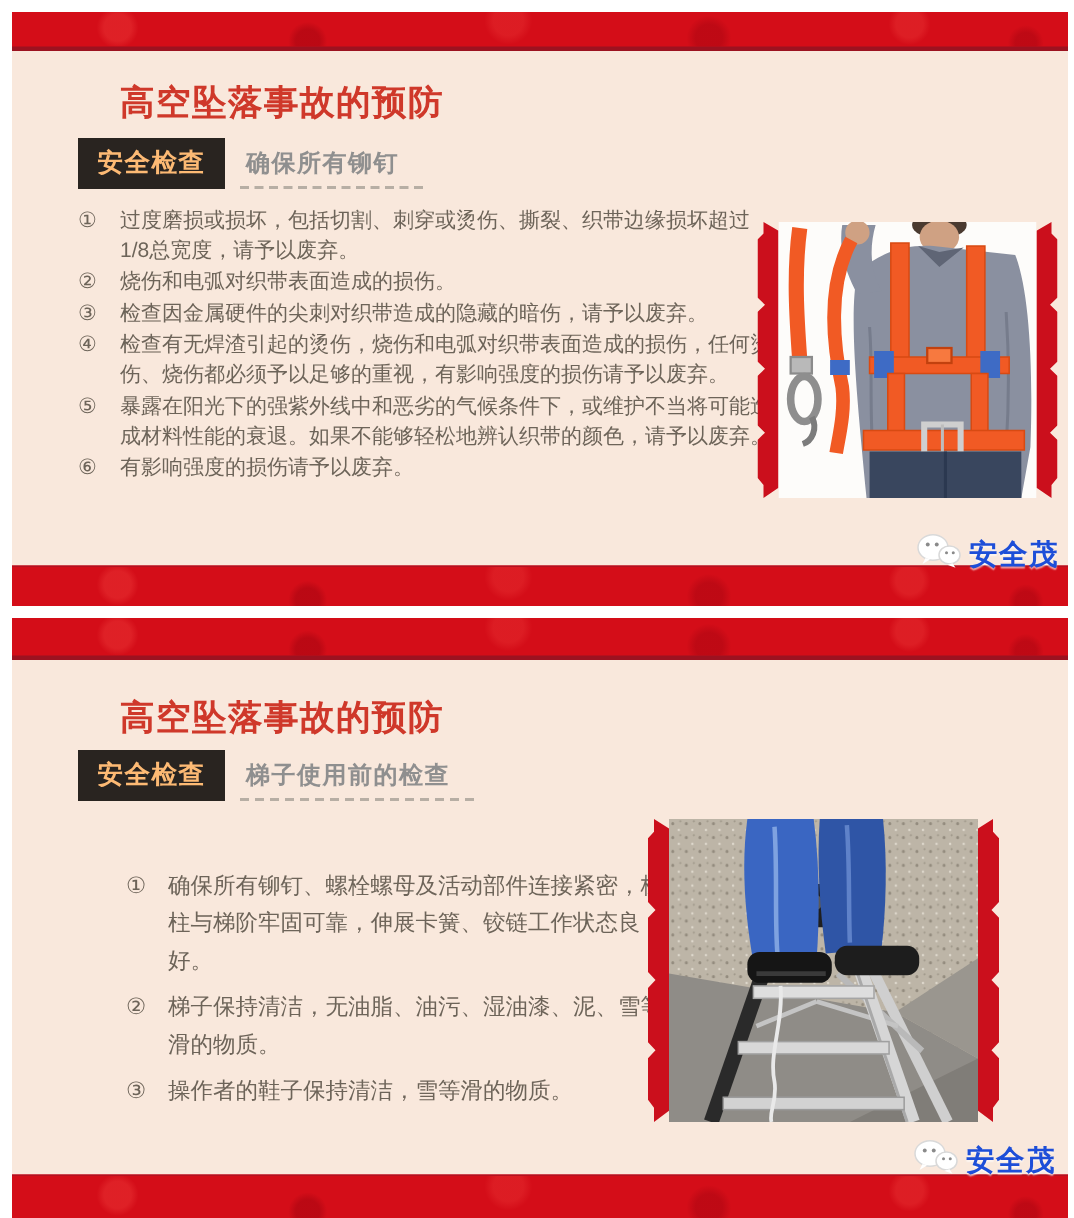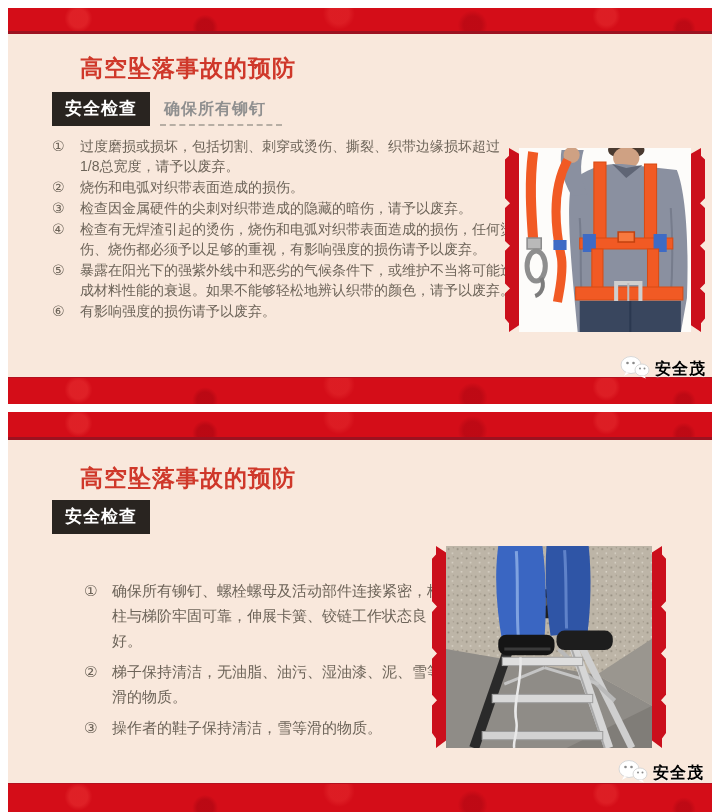--- a/index.html
+++ b/index.html
@@ -34,21 +34,21 @@
     position:absolute;left:40px;
     font-size:23px;font-weight:bold;color:#cf382a;letter-spacing:1px;margin-left:32px;
   }
   #panel1 .panel-title{top:30px;}
   #panel2 .panel-title{top:36px;}
 
   .badge-row{position:absolute;left:44px;display:flex;align-items:flex-end;}
   #panel1 .badge-row{top:84px;}
   #panel2 .badge-row{top:88px;}
   .badge{
-    background:#292420;color:#ffffff;font-size:17px;font-weight:bold;
+    background:#292420;color:#fdba74;font-size:17px;font-weight:bold;
     padding:5px 13px 6px 13px;letter-spacing:1px;
   }
   .subtitle{
     margin-left:10px;font-size:16px;font-weight:bold;color:#8f8f8f;
     padding:0 16px 4px 4px;border-bottom:2px dashed #b7aea4;letter-spacing:1px;
   }
 
   .check-list{position:absolute;margin:0;padding:0;list-style:none;color:#6d6459;}
   #panel1 .check-list{left:44px;top:128px;width:462px;font-size:14px;line-height:20px;}
   #panel2 .check-list{left:76px;top:166px;width:372px;font-size:15px;line-height:25px;}
@@ -64,21 +64,21 @@
   .bracket svg{display:block;width:14px;height:100%;}
   .photo{flex:1 1 auto;}
   .photo svg{display:block;width:100%;height:100%;}
 
   .watermark{
     position:absolute;display:flex;align-items:center;gap:5px;z-index:5;
   }
   #panel1 .watermark{right:6px;top:347px;}
   #panel2 .watermark{right:8px;top:347px;}
   .watermark .wm-text{
-    font-size:16px;font-weight:bold;color:#000000;letter-spacing:1px;
+    font-size:19px;font-weight:bold;color:#1d4ed8;letter-spacing:1px;
     text-shadow:0 1px 1px rgba(255,255,255,.6);
   }
 </style>
 </head>
 <body>
 
 <section class="panel" id="panel1">
   <div class="redbar top"></div>
 
   <h1 class="panel-title">高空坠落事故的预防</h1>
@@ -189,20 +189,21 @@
   <div class="redbar bottom"></div>
 </section>
 
 <section class="panel" id="panel2">
   <div class="redbar top"></div>
 
   <h1 class="panel-title">高空坠落事故的预防</h1>
 
   <div class="badge-row">
     <span class="badge">安全检查</span>
+    <span class="subtitle">梯子使用前的检查</span>
   </div>
 
   <ul class="check-list">
     <li>
       <span class="item-num">①</span>
       <span class="item-text">确保所有铆钉、螺栓螺母及活动部件连接紧密，梯柱与梯阶牢固可靠，伸展卡簧、铰链工作状态良好。</span>
     </li>
     <li>
       <span class="item-num">②</span>
       <span class="item-text">梯子保持清洁，无油脂、油污、湿油漆、泥、雪等滑的物质。</span>

